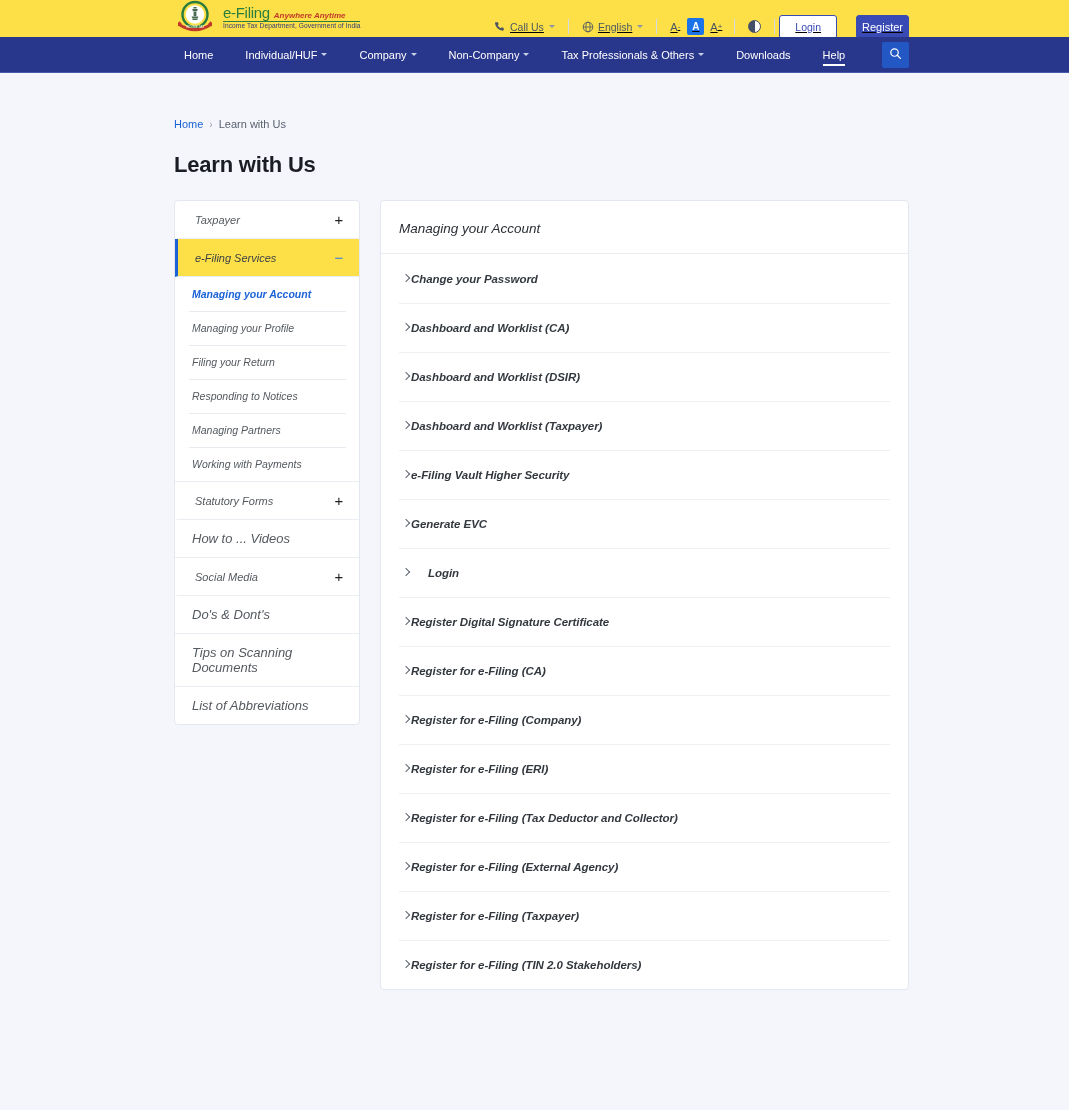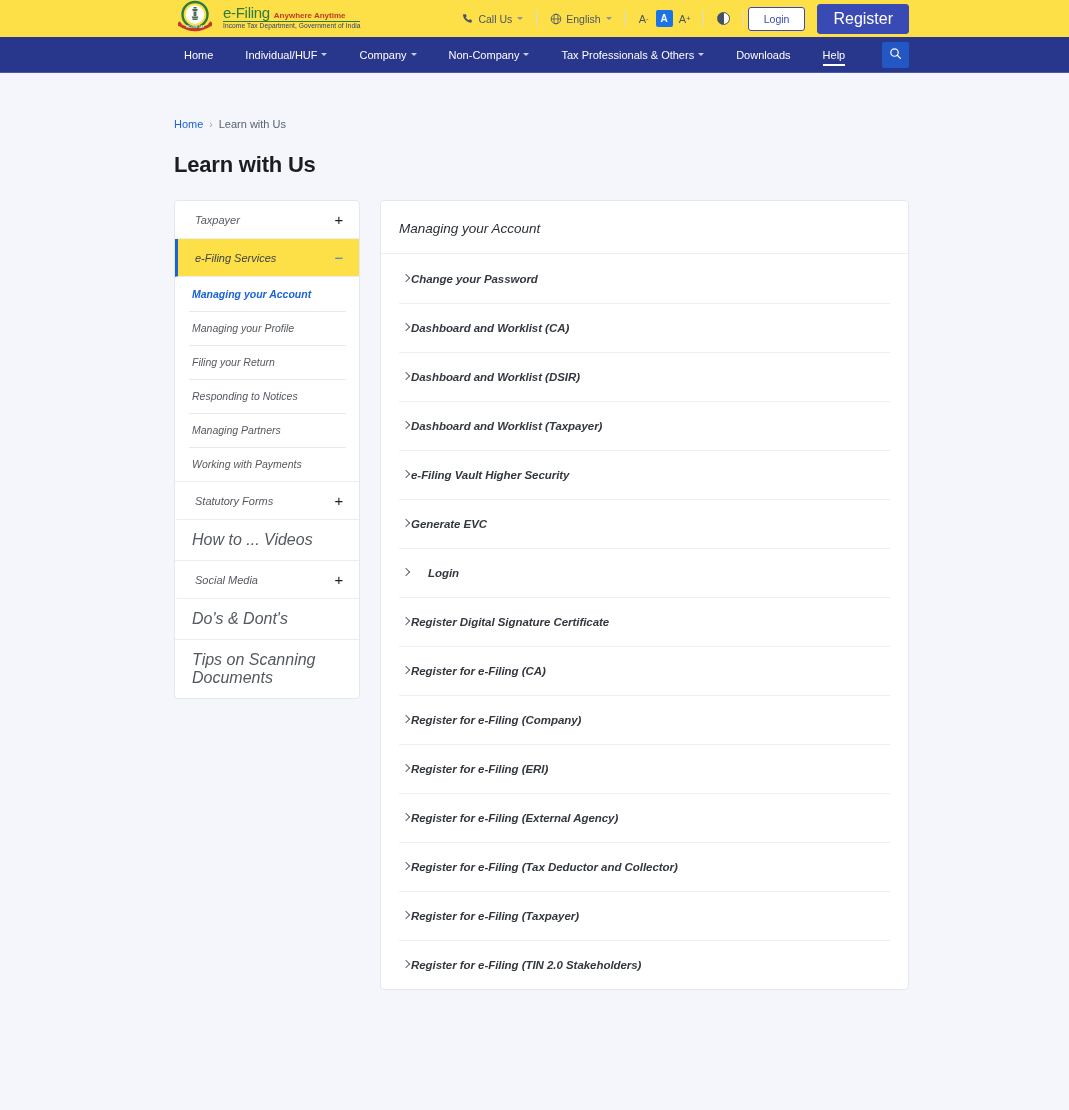--- a/index.html
+++ b/index.html
@@ -44,40 +44,42 @@
   }
   .brand-efiling {
     font-size: 15px;
     color: #2b7d3e;
     letter-spacing: -0.3px;
     font-weight: 400;
   }
   .brand-tag {
     font-size: 8px;
     color: #c0392b;
+    font-style: italic;
     font-weight: bold;
   }
   .brand-line2 {
     font-size: 6.6px;
     color: #2b3a7a;
     border-top: 1px solid #2b7d3e;
     padding-top: 1px;
     margin-top: 1px;
     letter-spacing: 0.1px;
     white-space: nowrap;
   }
 
   .header-right {
     position: absolute;
     right: 160px;
-    top: 0;
+    top: 8px;
     height: 37px;
     display: flex;
     align-items: center;
     gap: 0px;
+    text-decoration: underline;
   }
 
   .hr-item {
     display: flex;
     align-items: center;
     gap: 4px;
     font-size: 10.5px;
     color: #4b5563;
     padding: 0 9px;
     cursor: pointer;
@@ -128,26 +130,26 @@
     font-size: 10.5px;
     padding: 5px 15px;
     border-radius: 3px;
     cursor: pointer;
     font-family: inherit;
   }
   .btn-register {
     border: 1px solid #3a4ab5;
     background: #3a4ab5;
     color: #fff;
-    font-size: 16px;
-    padding: 5px 15px;
+    font-size: 11px;
+    padding: 5px 5px;
     border-radius: 3px;
     cursor: pointer;
     font-family: inherit;
-    margin-left: 12px;
+    margin-left: 19px;
   }
 
   
   .navbar {
     height: 36px;
     background: #28368c;
     display: flex;
     align-items: center;
     padding-left: 172px;
     position: relative;
@@ -281,21 +283,21 @@
     content: "";
     position: absolute;
     top: 0; left: 14px; right: 13px;
     height: 1px;
     background: #e8eaef;
   }
   .sb-sub-item.active { color: #1a62d6; font-weight: bold; }
   .sb-sub-wrap { border-bottom: 1px solid #ebedf2; padding-bottom: 0; }
 
   .sb-item {
-    font-size: 16px;
+    font-size: 13px;
     color: #54595f;
     padding: 11px 16px 11px 17px;
     cursor: pointer;
     border-bottom: 1px solid #ebedf2;
     min-height: 34px;
     display: flex;
     align-items: center;
   }
   .sidebar > *:last-child { border-bottom: none; }
 
@@ -514,20 +516,21 @@
 
       <div class="sb-item">How to ... Videos</div>
 
       <div class="sb-group-head">
         <span>Social Media</span>
         <span class="sb-plus">+</span>
       </div>
 
       <div class="sb-item">Do's &amp; Dont's</div>
       <div class="sb-item">Tips on Scanning Documents</div>
+      <div class="sb-item">List of Abbreviations</div>
     </div>
 
     <div class="main-panel">
       <div class="panel-title">Managing your Account</div>
 
       <div class="acc-item">
         <span class="acc-chev"></span>
         <span class="acc-label">Change your Password</span>
       </div>
       <div class="acc-item">
@@ -565,28 +568,28 @@
       <div class="acc-item">
         <span class="acc-chev"></span>
         <span class="acc-label">Register for e-Filing (Company)</span>
       </div>
       <div class="acc-item">
         <span class="acc-chev"></span>
         <span class="acc-label">Register for e-Filing (ERI)</span>
       </div>
       <div class="acc-item">
         <span class="acc-chev"></span>
+        <span class="acc-label">Register for e-Filing (Tax Deductor and Collector)</span>
+      </div>
+      <div class="acc-item">
+        <span class="acc-chev"></span>
         <span class="acc-label">Register for e-Filing (External Agency)</span>
       </div>
       <div class="acc-item">
         <span class="acc-chev"></span>
-        <span class="acc-label">Register for e-Filing (Tax Deductor and Collector)</span>
-      </div>
-      <div class="acc-item">
-        <span class="acc-chev"></span>
         <span class="acc-label">Register for e-Filing (Taxpayer)</span>
       </div>
       <div class="acc-item">
         <span class="acc-chev"></span>
         <span class="acc-label">Register for e-Filing (TIN 2.0 Stakeholders)</span>
       </div>
     </div>
   </div>
 </div>
 

